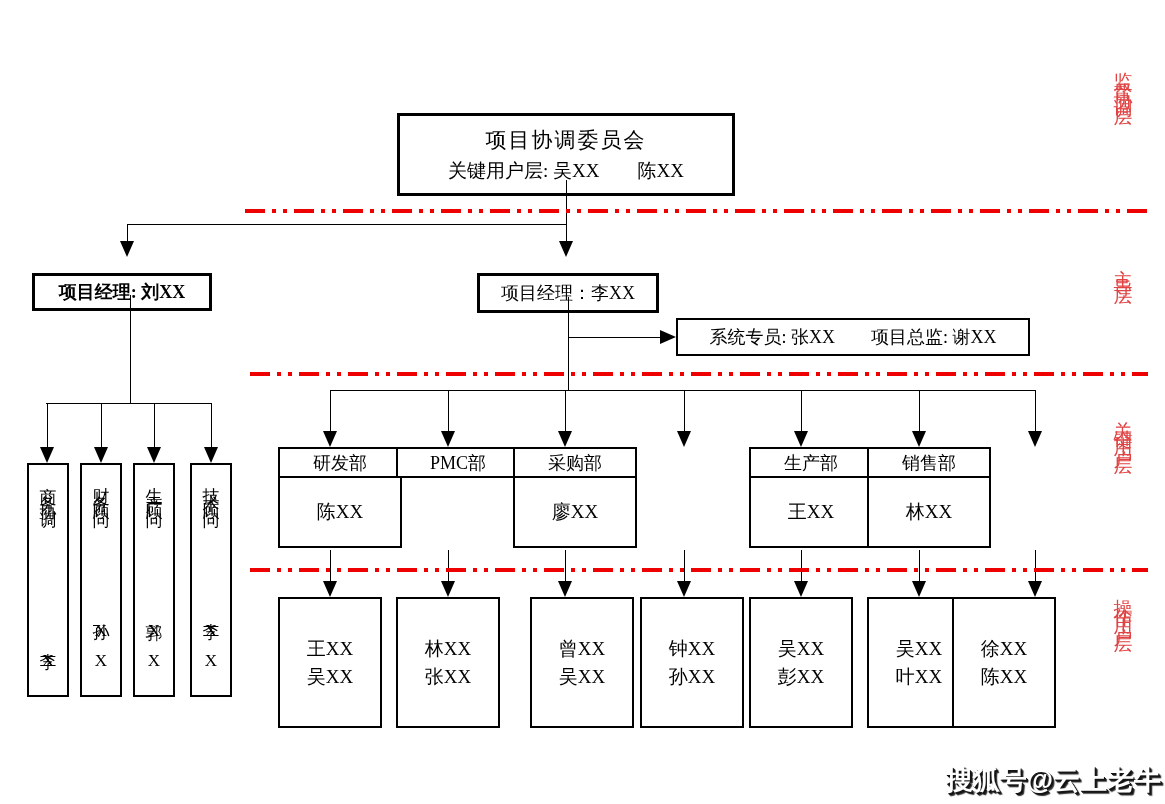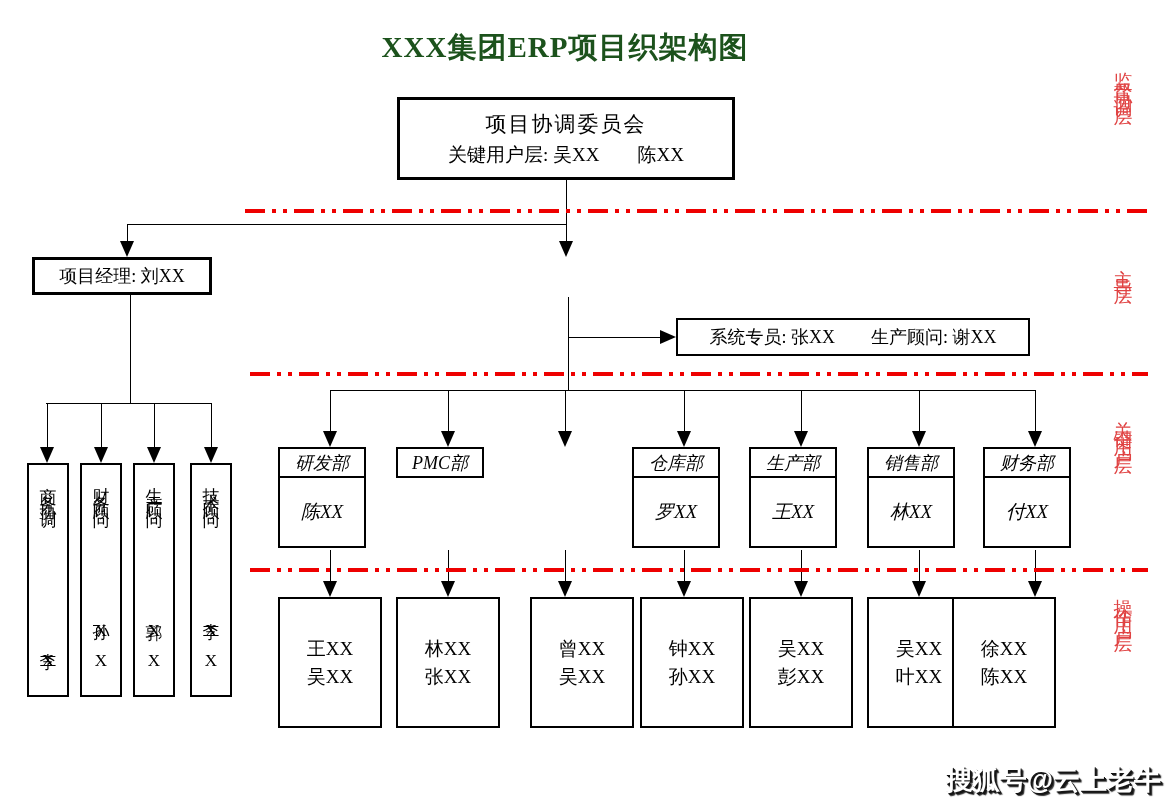--- a/index.html
+++ b/index.html
@@ -9,40 +9,40 @@
   }
   *{margin:0;padding:0;box-sizing:border-box;}
   html,body{background:#fff;}
   body{font-family:"Liberation Serif","DejaVu Serif",serif;color:#000;}
   #stage{position:relative;width:1165px;height:804px;background:#fff;overflow:hidden;}
 
   .title{position:absolute;left:0;top:28px;width:1130px;text-align:center;
          font-size:29px;font-weight:bold;color:var(--title-green);letter-spacing:1px;}
 
   .box{position:absolute;border:2px solid #000;background:#fff;}
-  .thick{border-width:3px;}
+  .thick{border-width:3px;margin-top:16px;}
 
   .committee{left:397px;top:97px;width:338px;height:83px;display:flex;flex-direction:column;
              justify-content:center;align-items:center;gap:4px;}
   .committee .l1{font-size:21px;letter-spacing:2px;}
   .committee .l2{font-size:19px;white-space:pre;}
 
   .mgr{display:flex;align-items:center;justify-content:center;font-size:18px;white-space:pre;}
-  .mgr-left{left:32px;top:257px;width:180px;height:38px;}
+  .mgr-left{left:32px;top:257px;width:180px;height:38px;font-weight:bold;}
   .mgr-right{left:477px;top:257px;width:182px;height:40px;}
 
   .specialist{left:676px;top:318px;width:354px;height:38px;display:flex;align-items:center;
               justify-content:center;font-size:18px;white-space:pre;}
 
   .consultant{top:463px;width:42px;height:234px;display:flex;flex-direction:column;
               align-items:center;justify-content:space-between;padding:9px 0 14px;}
   .v-text{writing-mode:vertical-rl;text-orientation:upright;font-size:17px;letter-spacing:8px;line-height:1;}
   .v-text.vname{letter-spacing:11px;}
 
-  .dept{top:447px;width:88px;font-style:italic;}
+  .dept{top:447px;width:124px;}
   .dept .hd{border:2px solid #000;height:31px;display:flex;align-items:center;justify-content:center;
             font-size:18px;background:#fff;}
   .dept .bd{border:2px solid #000;margin-top:-2px;height:72px;display:flex;align-items:center;
             justify-content:center;font-size:19px;background:#fff;}
 
   .bottom-box{top:597px;width:104px;height:131px;display:flex;flex-direction:column;
               align-items:center;justify-content:center;font-size:19px;line-height:1.45;}
 
   .vline{position:absolute;width:1px;background:#000;}
   .hline{position:absolute;height:1px;background:#000;}
@@ -65,42 +65,44 @@
 
   .watermark{position:absolute;right:4px;bottom:6px;font-size:27px;font-weight:bold;
              font-family:"Liberation Sans","DejaVu Sans",sans-serif;
              color:#fff;text-shadow:2px 2px 0 #151515,1px 1px 0 #151515,3px 3px 1px #333;}
 </style>
 </head>
 <body>
 
 <div id="stage">
 
-  <div class="title">XXX集团ERP项目织架构图</div>
 
   <div class="box thick committee">
     <div class="l1">项目协调委员会</div>
     <div class="l2">关键用户层: 吴XX　　陈XX</div>
   </div>
 
   <div class="vline" style="left:566px;top:180px;height:61px"></div>
   <div class="hline" style="left:127px;top:224px;width:440px"></div>
   <div class="vline" style="left:127px;top:224px;height:17px"></div>
   <div class="arrow-down" style="left:120px;top:241px"></div>
   <div class="arrow-down" style="left:559px;top:241px"></div>
 
   <div class="box thick mgr mgr-left">
     <span>项目经理: 刘XX</span>
   </div>
+  <div class="box thick mgr mgr-right">
+    <span>项目经理：李XX</span>
+  </div>
 
   <div class="vline" style="left:568px;top:297px;height:93px"></div>
   <div class="hline" style="left:568px;top:337px;width:93px"></div>
   <div class="arrow-right" style="left:660px;top:330px"></div>
   <div class="box specialist">
-    <span>系统专员: 张XX　　生产顾问: 谢XX</span>
+    <span>系统专员: 张XX　　项目总监: 谢XX</span>
   </div>
 
   <div class="vline" style="left:130px;top:295px;height:108px"></div>
   <div class="hline" style="left:46px;top:403px;width:166px"></div>
   <div class="vline" style="left:47px;top:403px;height:45px"></div>
   <div class="vline" style="left:101px;top:403px;height:45px"></div>
   <div class="vline" style="left:154px;top:403px;height:45px"></div>
   <div class="vline" style="left:211px;top:403px;height:45px"></div>
   <div class="arrow-down" style="left:40px;top:447px"></div>
   <div class="arrow-down" style="left:94px;top:447px"></div>
@@ -140,35 +142,31 @@
   <div class="arrow-down" style="left:912px;top:431px"></div>
   <div class="arrow-down" style="left:1028px;top:431px"></div>
 
   <div class="dept" style="position:absolute;left:278px">
     <div class="hd">研发部</div>
     <div class="bd">陈XX</div>
   </div>
   <div class="dept" style="position:absolute;left:396px">
     <div class="hd">PMC部</div>
   </div>
-  <div class="dept" style="position:absolute;left:632px">
-    <div class="hd">仓库部</div>
-    <div class="bd">罗XX</div>
+  <div class="dept" style="position:absolute;left:513px">
+    <div class="hd">采购部</div>
+    <div class="bd">廖XX</div>
   </div>
   <div class="dept" style="position:absolute;left:749px">
     <div class="hd">生产部</div>
     <div class="bd">王XX</div>
   </div>
   <div class="dept" style="position:absolute;left:867px">
     <div class="hd">销售部</div>
     <div class="bd">林XX</div>
-  </div>
-  <div class="dept" style="position:absolute;left:983px">
-    <div class="hd">财务部</div>
-    <div class="bd">付XX</div>
   </div>
 
   <div class="vline" style="left:330px;top:550px;height:32px"></div>
   <div class="vline" style="left:448px;top:550px;height:32px"></div>
   <div class="vline" style="left:565px;top:550px;height:32px"></div>
   <div class="vline" style="left:684px;top:550px;height:32px"></div>
   <div class="vline" style="left:801px;top:550px;height:32px"></div>
   <div class="vline" style="left:919px;top:550px;height:32px"></div>
   <div class="vline" style="left:1035px;top:550px;height:32px"></div>
   <div class="arrow-down" style="left:323px;top:581px"></div>

